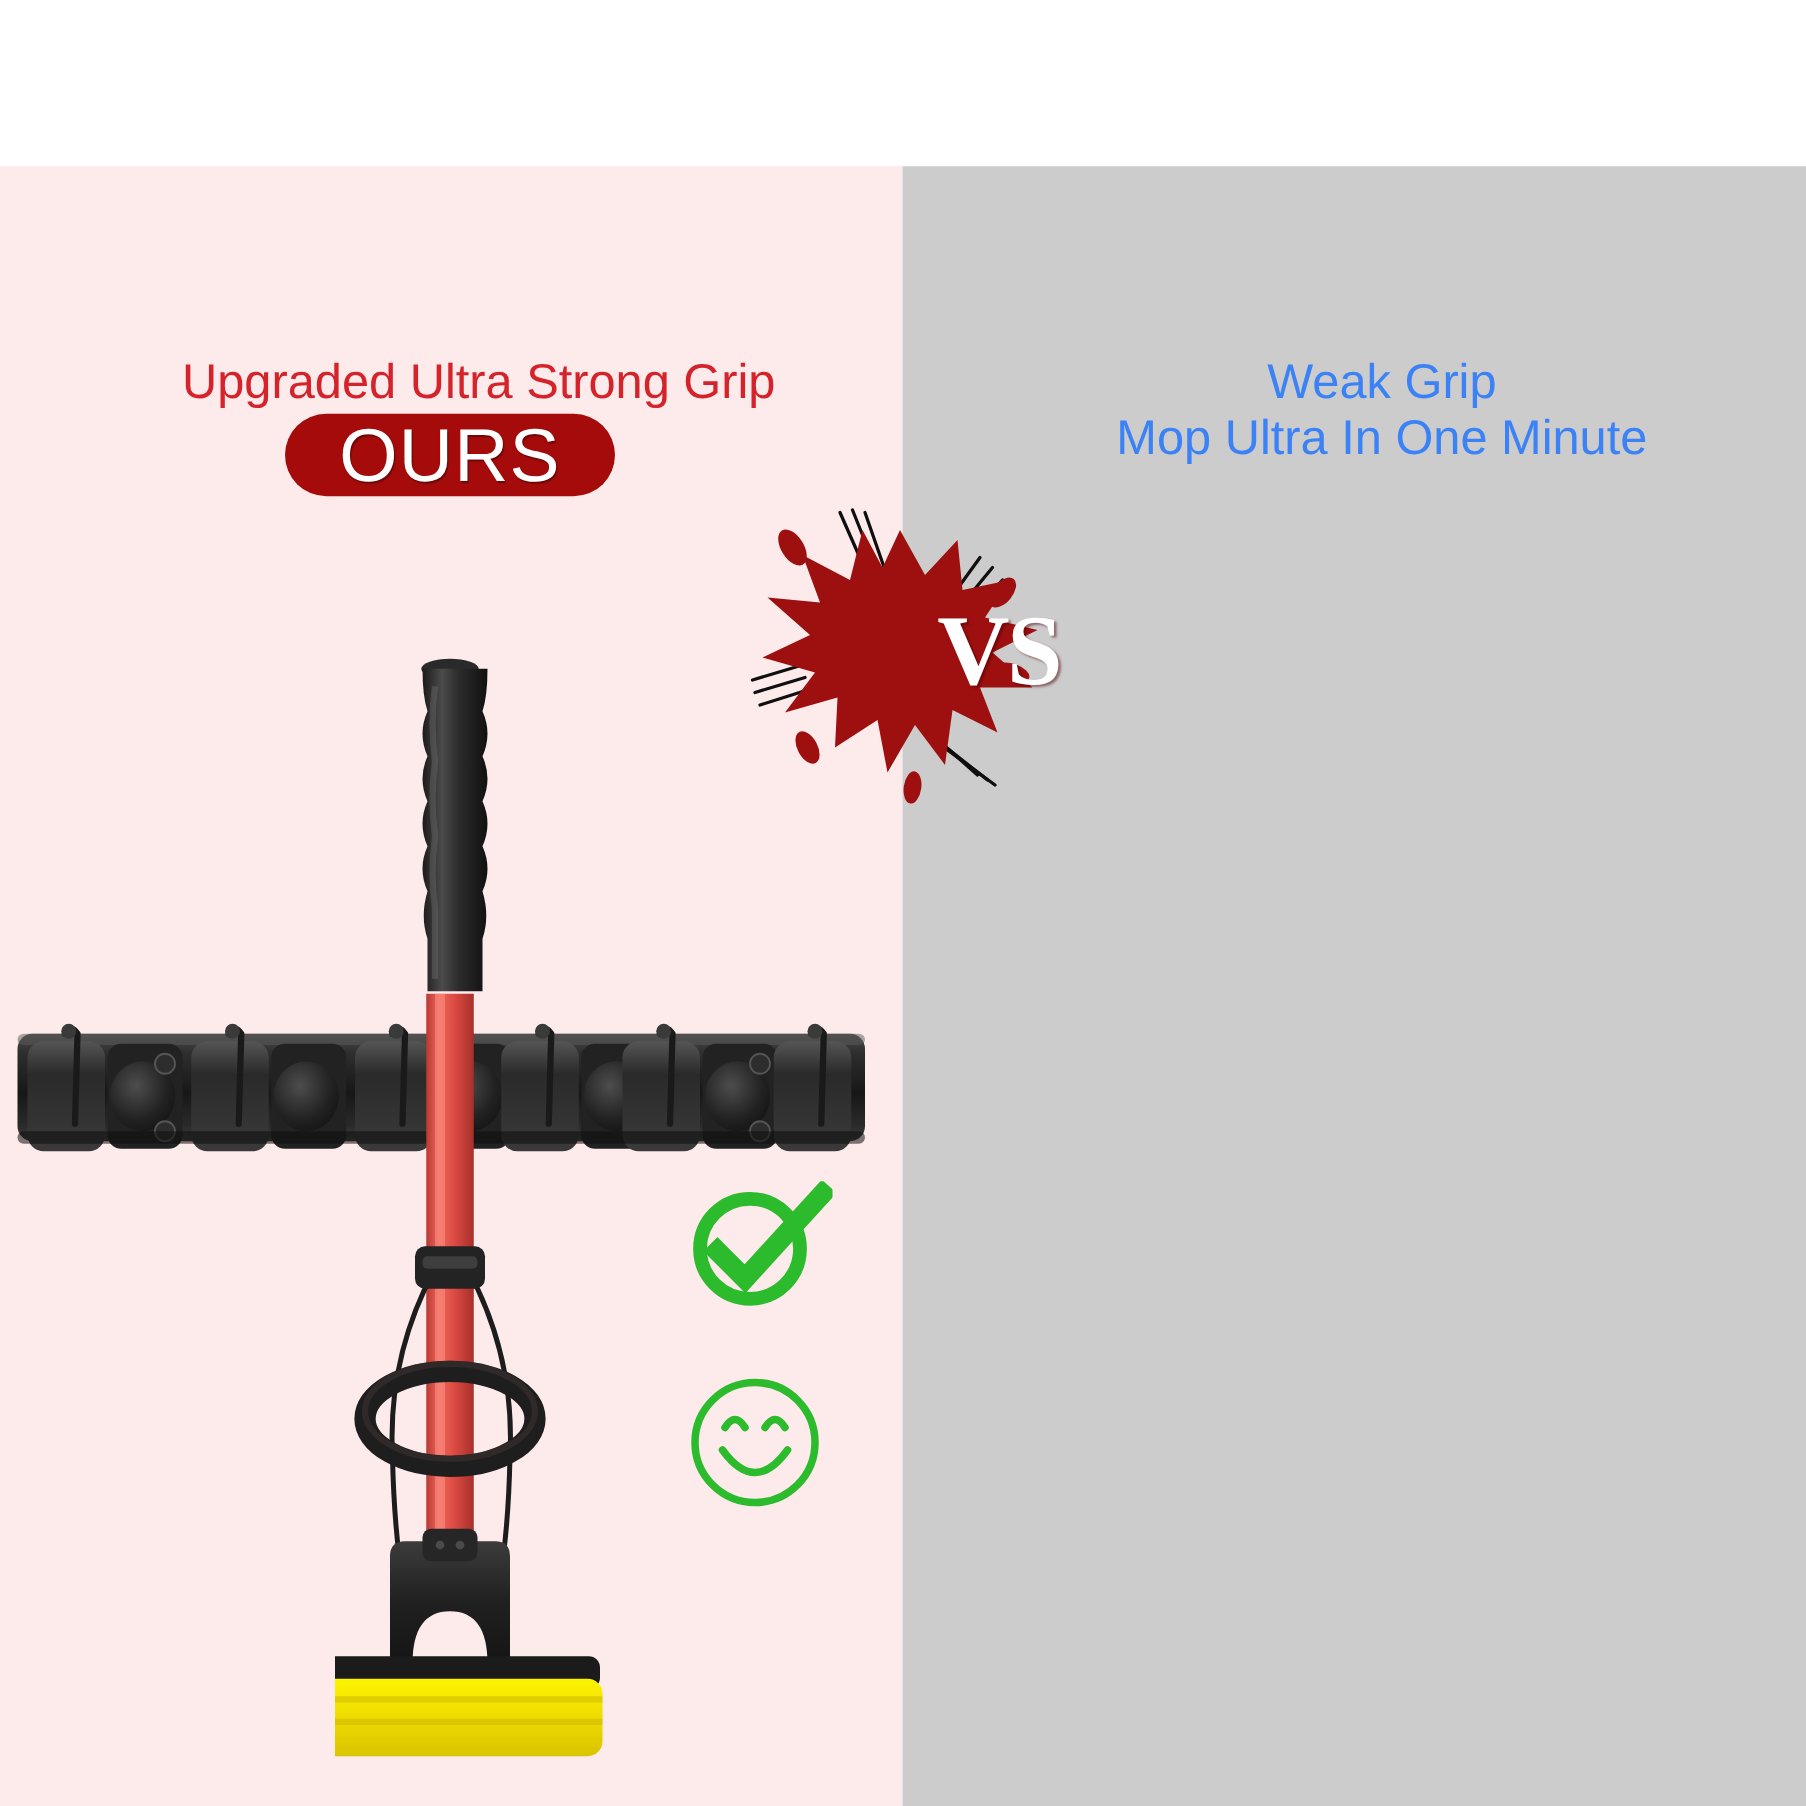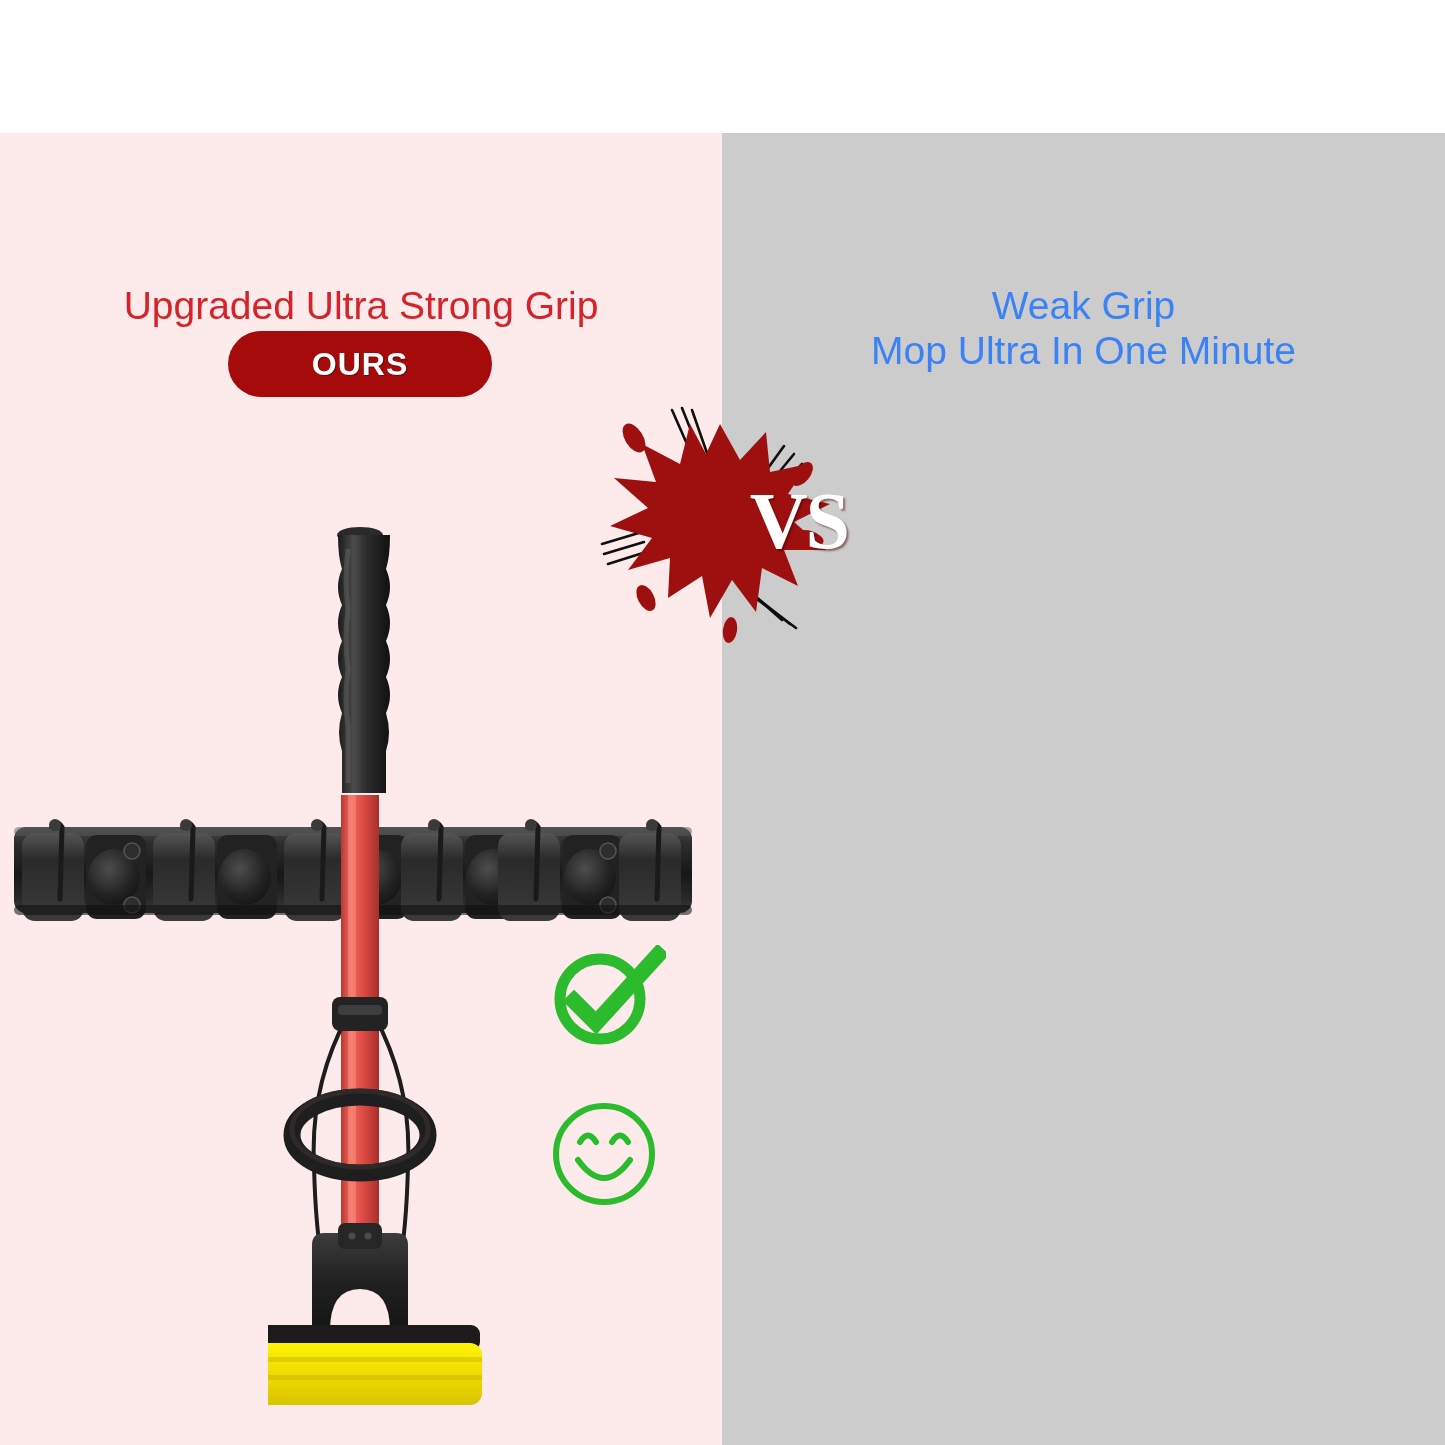--- a/index.html
+++ b/index.html
@@ -14,24 +14,24 @@
     text-shadow:2px 2px 1px rgba(60,0,0,.45);white-space:nowrap;}
   #banner-edge{position:absolute;left:0;top:128px;width:1445px;height:5px;background:#7e1414;opacity:.75;}
 
   
   #panel-left{position:absolute;left:0;top:133px;width:722px;height:1312px;background:#fdeaea;overflow:hidden;}
   #panel-right{position:absolute;left:722px;top:133px;width:723px;height:1312px;background:#cccccc;overflow:hidden;}
 
   
   .badge-pill{position:absolute;display:flex;align-items:center;justify-content:center;}
   #ours-pill{left:228px;top:198px;width:264px;height:66px;background:#a50b0b;border-radius:33px;}
-  #ours-pill span{color:#fff;font-size:32px;font-weight:700;letter-spacing:1px;
+  #ours-pill span{color:#fff;font-size:60px;font-weight:400;letter-spacing:1px;
      text-shadow:1px 1px 1px rgba(0,0,0,.35);}
 
-  .sub-text{position:absolute;text-align:center;font-size:39px;line-height:45px;white-space:nowrap;}
+  .sub-text{position:absolute;text-align:center;font-size:39px;line-height:45px;white-space:nowrap;margin-left:22px;}
   #ours-sub{left:0px;top:283px;width:722px;color:#d4232b;}
   #others-sub{left:722px;top:283px;width:723px;color:#3b82f6;}
 
   
   #vs-wrap{position:absolute;left:598px;top:398px;width:250px;height:245px;}
   #vs-wrap svg{display:block;}
   #vs-text{position:absolute;left:0;top:78px;width:250px;text-align:right;
     font-family:"Liberation Serif",serif;font-weight:700;font-size:80px;color:#fff;
     text-shadow:2px 2px 2px rgba(80,0,0,.5);letter-spacing:-2px;}
 

